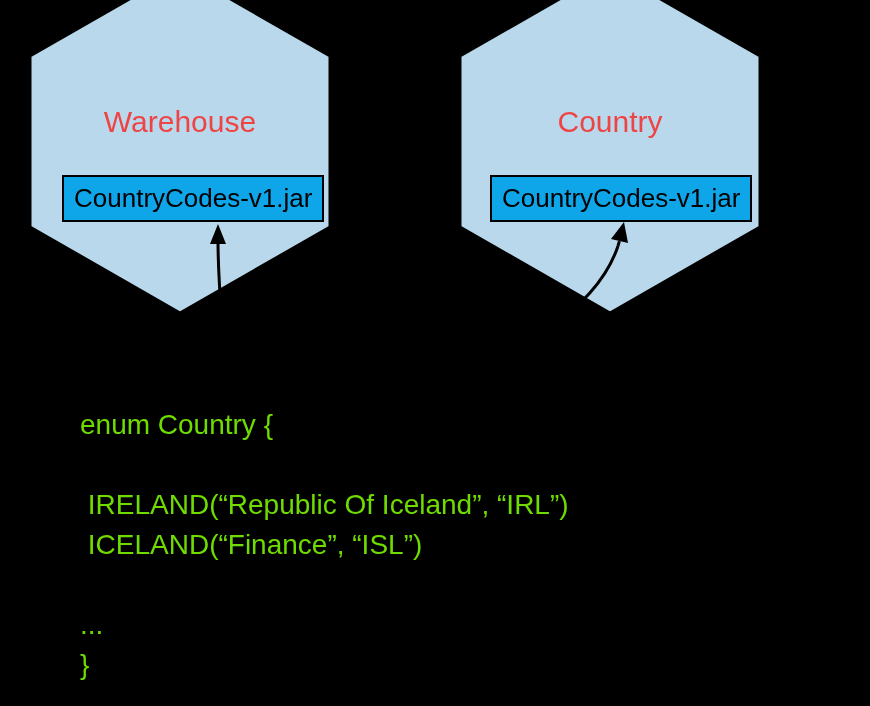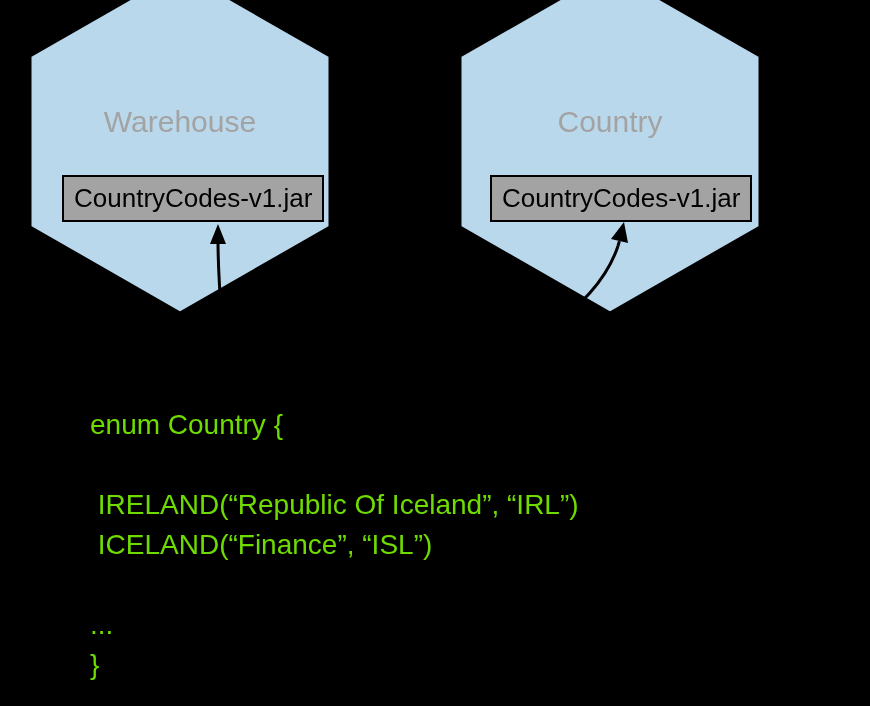--- a/index.html
+++ b/index.html
@@ -17,45 +17,44 @@
     height: 706px;
   }
   svg.diagram {
     position: absolute;
     left: 0;
     top: 0;
   }
   .hex-label {
     position: absolute;
     font-size: 30px;
-    color: #a3a3a3;
+    color: #ef4444;
     text-align: center;
     font-weight: 400;
     font-stretch: condensed;
   }
   .jar-box {
     position: absolute;
-    background: #a3a3a3;
+    background: #0ea5e9;
     border: 2px solid #000;
     font-size: 26px;
     color: #000;
     padding: 6px 10px 6px 10px;
     text-align: center;
     white-space: nowrap;
     font-stretch: condensed;
   }
   .code {
     position: absolute;
     color: #6fdc00; 
     font-size: 28px;
     line-height: 1.45;
     white-space: pre;
     font-family: "Segoe UI", "Myriad Pro", "Helvetica Neue", Arial, sans-serif;
     font-stretch: condensed;
-    margin-left: 10px;
   }
 </style>
 </head>
 <body>
 
 <div class="canvas">
 
   <svg class="diagram" width="870" height="706">
 
     <polygon points="180,-30 330,56 330,227 180,313 30,227 30,56" fill="#bad8ec" stroke="#000" stroke-width="3"></polygon>

